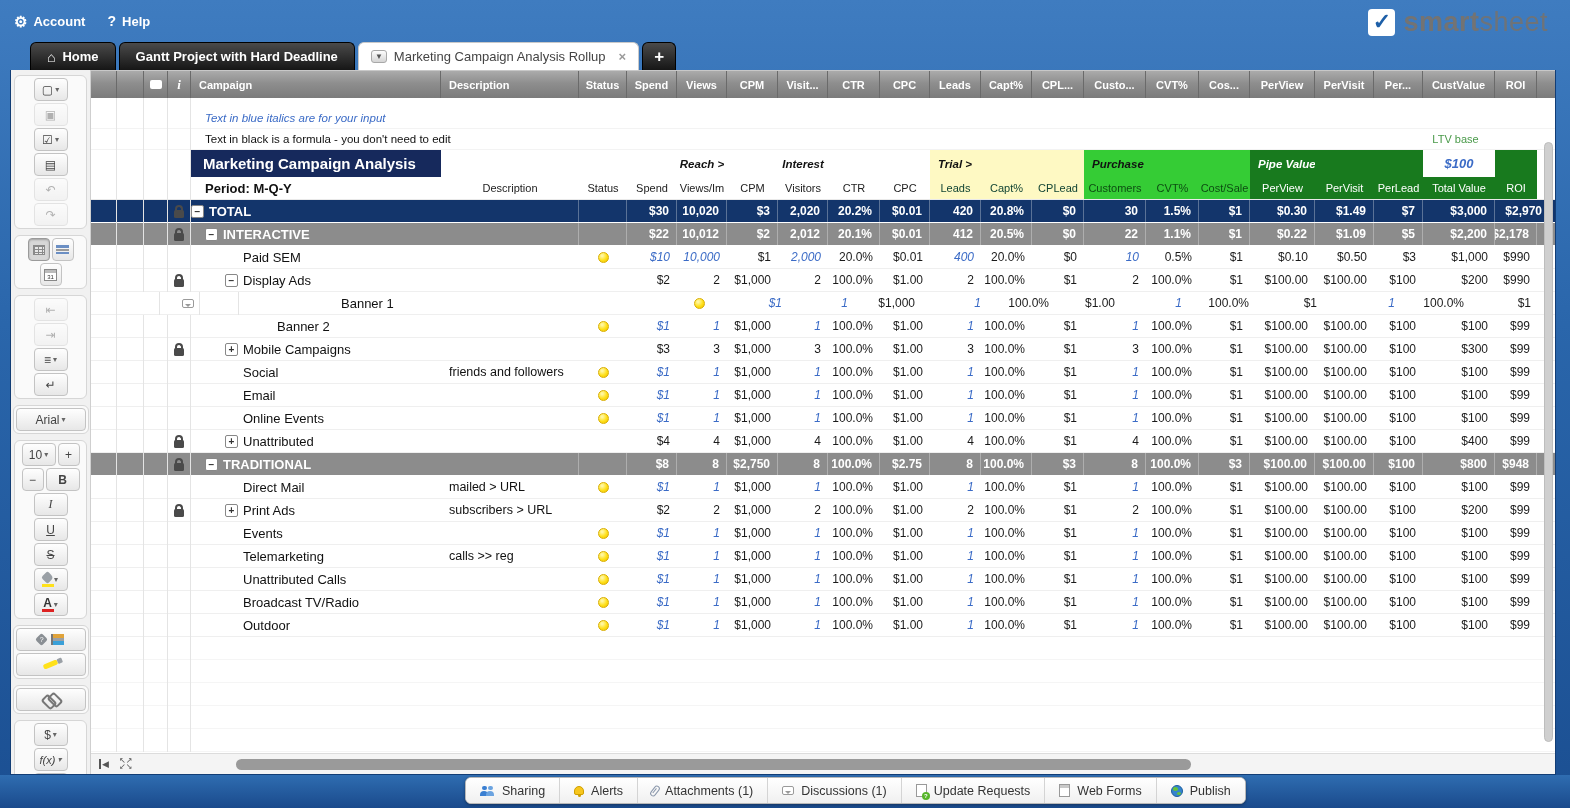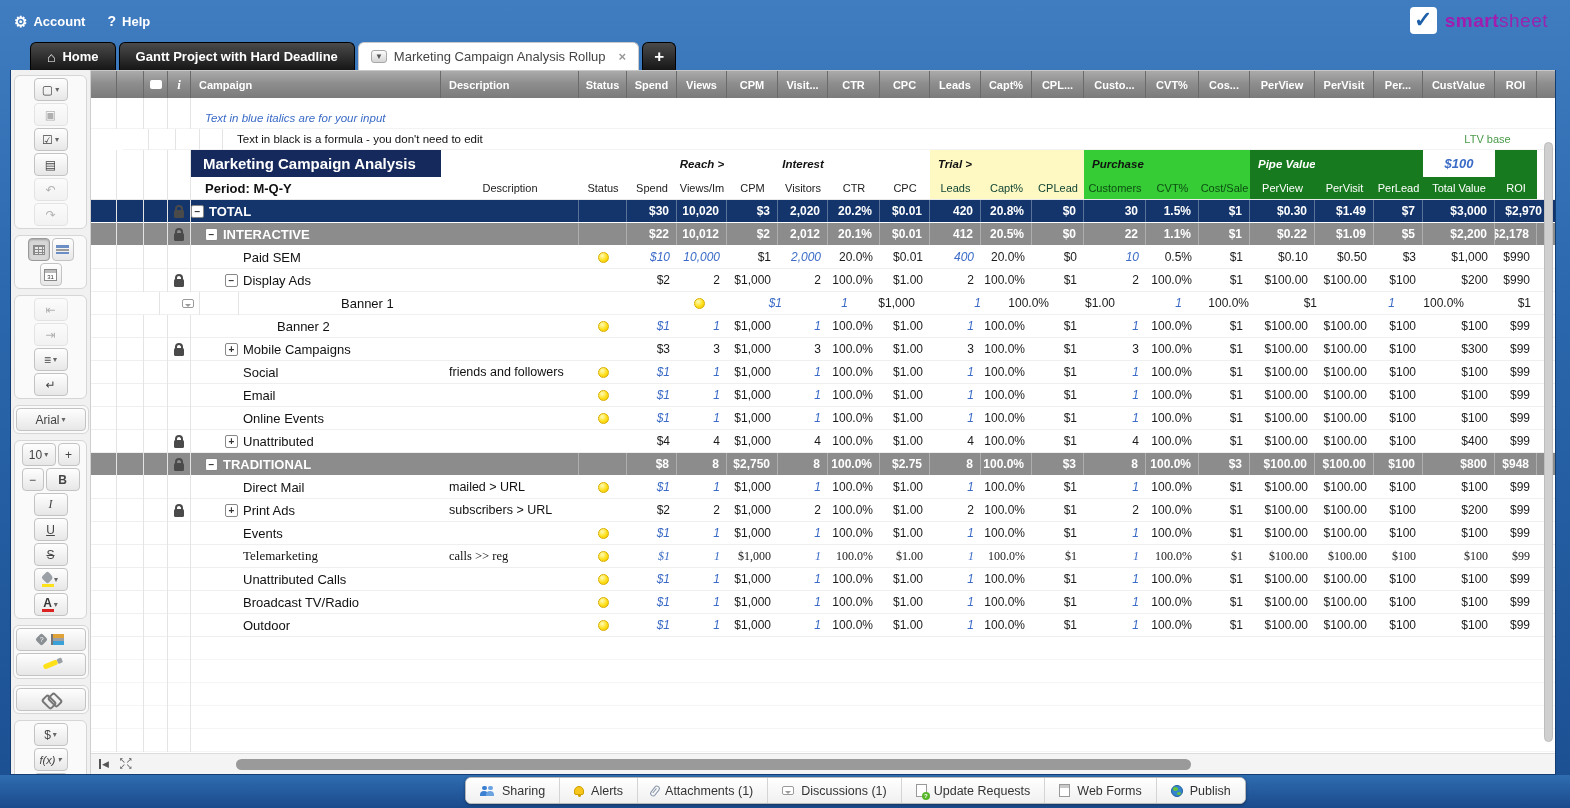--- a/index.html
+++ b/index.html
@@ -15,21 +15,21 @@
   .gear { font-size:15px; line-height:15px; }
   .qmark { font-size:14px; font-weight:bold; }
   .searchwrap { display:flex; align-items:center; width:292px; height:25px; background:#0f3268; border:1px solid #0a2550; border-radius:13px; padding:0 8px 0 12px; box-shadow:inset 0 1px 3px rgba(0,0,0,.5); }
   .searchwrap input { flex:1; background:transparent; border:none; outline:none; color:#cdd9ec; font-size:12px; font-style:italic; font-family:"Liberation Sans",sans-serif; }
   .searchwrap input::placeholder { color:#b9c7de; font-style:italic; }
   .searchdiv { width:1px; height:17px; background:#2a5ca0; margin:0 7px; }
   .ic-mag { width:8px; height:8px; border:2px solid #9fb4d6; border-radius:50%; position:relative; display:inline-block; }
   .ic-mag::after { content:""; position:absolute; width:2px; height:5px; background:#9fb4d6; left:8px; top:7px; transform:rotate(-45deg); }
   .logo { position:absolute; right:22px; top:7px; display:flex; align-items:center; gap:8px; }
   .logobox { width:27px; height:27px; background:#fff; border-radius:4px; color:#1d5fa8; font-size:22px; font-weight:bold; text-align:center; line-height:26px; }
-  .logotext { font-size:19px; color:#a21caf; letter-spacing:.5px; }
+  .logotext { font-size:27px; color:#737373; letter-spacing:.5px; }
   .logotext .b { font-weight:bold; }
   .logotext .l { font-weight:normal; opacity:.92; }
   
   .tabs { position:absolute; left:30px; top:42px; height:28px; display:flex; align-items:flex-end; }
   .tab { height:28px; display:flex; align-items:center; gap:7px; padding:0 16px; border-radius:6px 6px 0 0; margin-right:3px; font-size:13px; font-weight:bold; color:#fff; background:linear-gradient(180deg,#4a4a4a,#161616); border:1px solid #000; border-bottom:none; cursor:pointer; white-space:nowrap; }
   .tab.active { background:#fff; color:#444; font-weight:normal; border-color:#c9c9c9; padding:0 12px; }
   .tab.plus { padding:0 11px; font-size:17px; }
   .tabdrop { width:16px; height:13px; background:linear-gradient(180deg,#fdfdfd,#d4d4d4); border:1px solid #a8a8a8; border-radius:3px; color:#555; font-size:8px; line-height:11px; text-align:center; }
   .tabclose { color:#999; font-size:13px; font-weight:bold; margin-left:6px; }
   .homeicon { font-size:14px; }
@@ -319,21 +319,21 @@
         <div class="cell gut" data-name="gutter-commentcol" style="width: 24px; height: 10px;"></div>
         <div class="cell gut" data-name="gutter-infocol" style="width: 23px; height: 10px;"></div>
       </div>
       <div class="srow" data-name="note-row-1" style="height: 21px; border-bottom: 1px solid rgb(243, 243, 243);">
         <div class="cell gut" data-name="gutter-rownum" style="width: 26px; height: 21px;"></div>
         <div class="cell gut" data-name="gutter-lockcol" style="width: 27px; height: 21px;"></div>
         <div class="cell gut" data-name="gutter-commentcol" style="width: 24px; height: 21px;"></div>
         <div class="cell gut" data-name="gutter-infocol" style="width: 23px; height: 21px;"></div>
         <div class="cell namecell note-blue" data-name="input-note-cell" style="width: 536px; padding-left: 14px; font-size: 11.5px;">Text in blue italics are for your input</div>
       </div>
-      <div class="srow" data-name="note-row-2" style="height: 21px; border-bottom: 1px solid rgb(243, 243, 243); margin-left: 32px;">
+      <div class="srow" data-name="note-row-2" style="height: 21px; border-bottom: 1px solid rgb(243, 243, 243);">
         <div class="cell gut" data-name="gutter-rownum" style="width: 26px; height: 21px;"></div>
         <div class="cell gut" data-name="gutter-lockcol" style="width: 27px; height: 21px;"></div>
         <div class="cell gut" data-name="gutter-commentcol" style="width: 24px; height: 21px;"></div>
         <div class="cell gut" data-name="gutter-infocol" style="width: 23px; height: 21px;"></div>
         <div class="cell namecell" data-name="formula-note-cell" style="width: 536px; padding-left: 14px; font-size: 11.5px;">Text in black is a formula - you don't need to edit</div>
         <div class="cell" data-name="filler" style="width: 696px;"></div>
         <div class="cell valcell" data-name="ltv-base-label" style="width: 72px; justify-content: center; color: rgb(74, 154, 74); font-size: 11px;">LTV base</div>
       </div>
       <div class="srow" data-name="title-row" style="height: 27px;">
         <div class="cell gut" data-name="gutter-rownum" style="width: 26px; height: 27px;"></div>
@@ -839,21 +839,21 @@
         <div class="cell valcell" data-name="cplead-cell" style="width: 52px;">$1</div>
         <div class="cell valcell input" data-name="customers-cell" style="width: 62px;">1</div>
         <div class="cell valcell" data-name="cvt-cell" style="width: 53px;">100.0%</div>
         <div class="cell valcell" data-name="cost-cell" style="width: 51px;">$1</div>
         <div class="cell valcell" data-name="perview-cell" style="width: 65px;">$100.00</div>
         <div class="cell valcell" data-name="pervisit-cell" style="width: 59px;">$100.00</div>
         <div class="cell valcell" data-name="perlead-cell" style="width: 49px;">$100</div>
         <div class="cell valcell" data-name="custvalue-cell" style="width: 72px;">$100</div>
         <div class="cell valcell" data-name="roi-cell" style="width: 42px;">$99</div>
       </div>
-      <div class="srow row-data" data-name="row-telemarketing" style="height: 23px; font-family: Liberation Serif, serif;">
+      <div class="srow row-data" data-name="row-telemarketing" style="height: 23px;">
         <div class="cell gut" data-name="gutter-rownum" style="width: 26px; height: 23px;"></div>
         <div class="cell gut" data-name="gutter-lockcol" style="width: 27px; height: 23px;"></div>
         <div class="cell gut" data-name="gutter-commentcol" style="width: 24px; height: 23px;"></div>
         <div class="cell gut" data-name="gutter-infocol" style="width: 23px; height: 23px;"></div>
         <div class="cell namecell" data-name="campaign-name-cell" style="width: 250px; padding-left: 52px;">
           <span data-name="campaign-name">Telemarketing</span>
         </div>
         <div class="cell desccell desc" data-name="description-cell" style="width: 138px;">calls &gt;&gt; reg</div>
         <div class="cell statcell stat" data-name="status-cell" style="width: 48px;">
           <span class="ic-dot" data-name="status-yellow-icon"></span>

